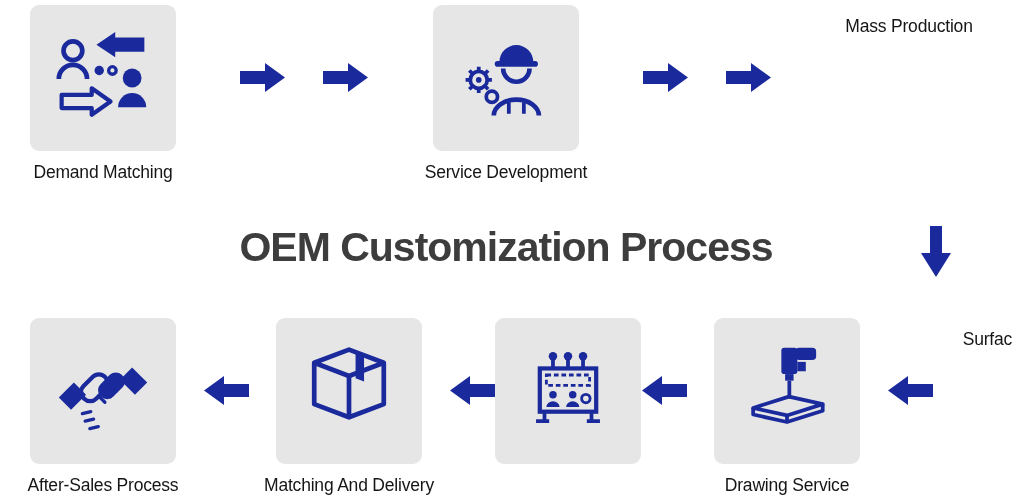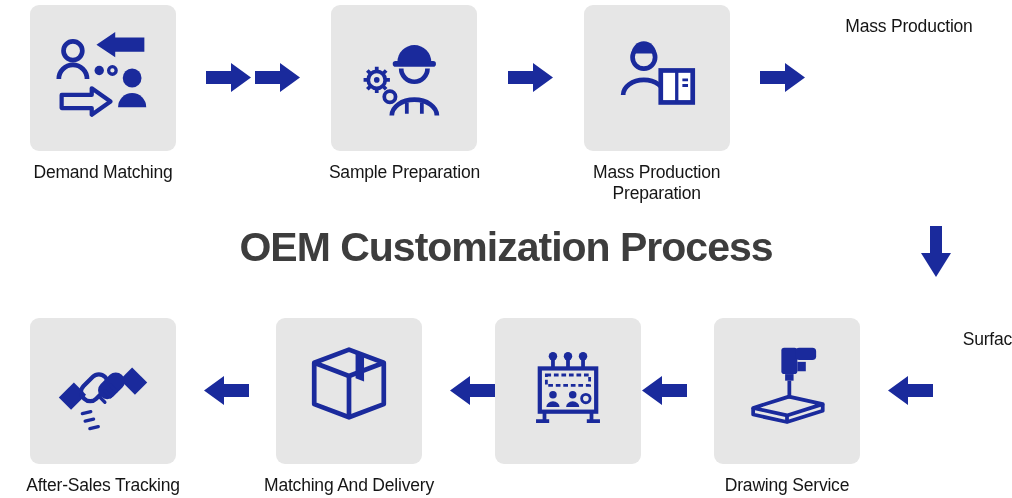--- a/index.html
+++ b/index.html
@@ -105,40 +105,27 @@
           <path d="M21 38 v5 M21 61 v5 M7 52 h5 M30 52 h5 M11 42 l3.5 3.5 M27.5 58.5 L31 62 M11 62 l3.5 -3.5 M27.5 45.5 L31 42" stroke="currentColor" stroke-width="4"></path>
           <circle cx="21" cy="52" r="3" fill="currentColor"></circle>
           <circle cx="35" cy="70" r="6" fill="none" stroke="currentColor" stroke-width="4"></circle>
           <path d="M43 33 a18 18 0 0 1 36 0 Z" fill="currentColor"></path>
           <rect x="38" y="32" width="46" height="6" rx="3" fill="currentColor"></rect>
           <path d="M47 40 a14 14 0 0 0 28 0" fill="none" stroke="currentColor" stroke-width="5"></path>
           <path d="M37 90 a24 17 0 0 1 48 0" fill="none" stroke="currentColor" stroke-width="5"></path>
           <path d="M53 76 v12 M69 76 v12" stroke="currentColor" stroke-width="4"></path>
         </svg>
       </div>
-      <div class="step-label">Sample Preparation</div>
-    </div>
-
-    <svg class="h-arrow" viewBox="0 0 46 31" width="46" height="31">
-      <path d="M0 9 H25 V1 L45 15.5 L25 30 V22 H0 Z"></path>
-    </svg>
-
-    <div class="step">
-      <div class="icon-box">
-        <svg viewBox="0 0 100 100" width="94" height="94">
-          <circle cx="36" cy="28" r="12" fill="none" stroke="currentColor" stroke-width="5"></circle>
-          <path d="M23 24 a13 13 0 0 1 26 0 Z" fill="currentColor"></path>
-          <path d="M14 68 a22 16 0 0 1 44 0" fill="none" stroke="currentColor" stroke-width="5"></path>
-          <rect x="54" y="42" width="34" height="34" fill="#ffffff" stroke="currentColor" stroke-width="5"></rect>
-          <line x1="71" y1="42" x2="71" y2="76" stroke="currentColor" stroke-width="3.5"></line>
-          <path d="M77 52 h6 M77 58 h6" stroke="currentColor" stroke-width="3"></path>
-        </svg>
-      </div>
-      <div class="step-label">Mass Production Preparation</div>
-    </div>
+      <div class="step-label">Service Development</div>
+    </div>
+
+    <svg class="h-arrow" viewBox="0 0 46 31" width="46" height="31">
+      <path d="M0 9 H25 V1 L45 15.5 L25 30 V22 H0 Z"></path>
+    </svg>
+
 
     <svg class="h-arrow" viewBox="0 0 46 31" width="46" height="31">
       <path d="M0 9 H25 V1 L45 15.5 L25 30 V22 H0 Z"></path>
     </svg>
 
     <div class="step">
 
       <div class="step-label">Mass Production</div>
     </div>
 
@@ -158,21 +145,21 @@
           <path d="M3 57 L19 41 L32 54 L16 70 Z" fill="currentColor"></path>
           <path d="M97 41 L81 25 L68 38 L84 54 Z" fill="currentColor"></path>
           <rect x="25" y="37" width="32" height="19" rx="9" fill="none" stroke="currentColor" stroke-width="4.5" transform="rotate(-45 41 46.5)"></rect>
           <rect x="43" y="35" width="32" height="19" rx="9" fill="currentColor" transform="rotate(-45 59 44.5)"></rect>
           <g stroke="currentColor" stroke-width="3.5" stroke-linecap="round" fill="none">
             <path d="M46 56 l6 6 M52 50 l6 6 M58 44 l6 6"></path>
             <path d="M28 74 l9 -2 M31 82 l9 -2 M36 90 l9 -2"></path>
           </g>
         </svg>
       </div>
-      <div class="step-label">After-Sales Tracking</div>
+      <div class="step-label">After-Sales Process</div>
     </div>
 
     <svg class="h-arrow" viewBox="0 0 46 31" width="46" height="31">
       <path d="M46 9 H21 V1 L1 15.5 L21 30 V22 H46 Z"></path>
     </svg>
 
     <div class="step">
       <div class="icon-box">
         <svg viewBox="0 0 100 100" width="94" height="94">
           <g fill="none" stroke="currentColor" stroke-width="5" stroke-linejoin="round">

